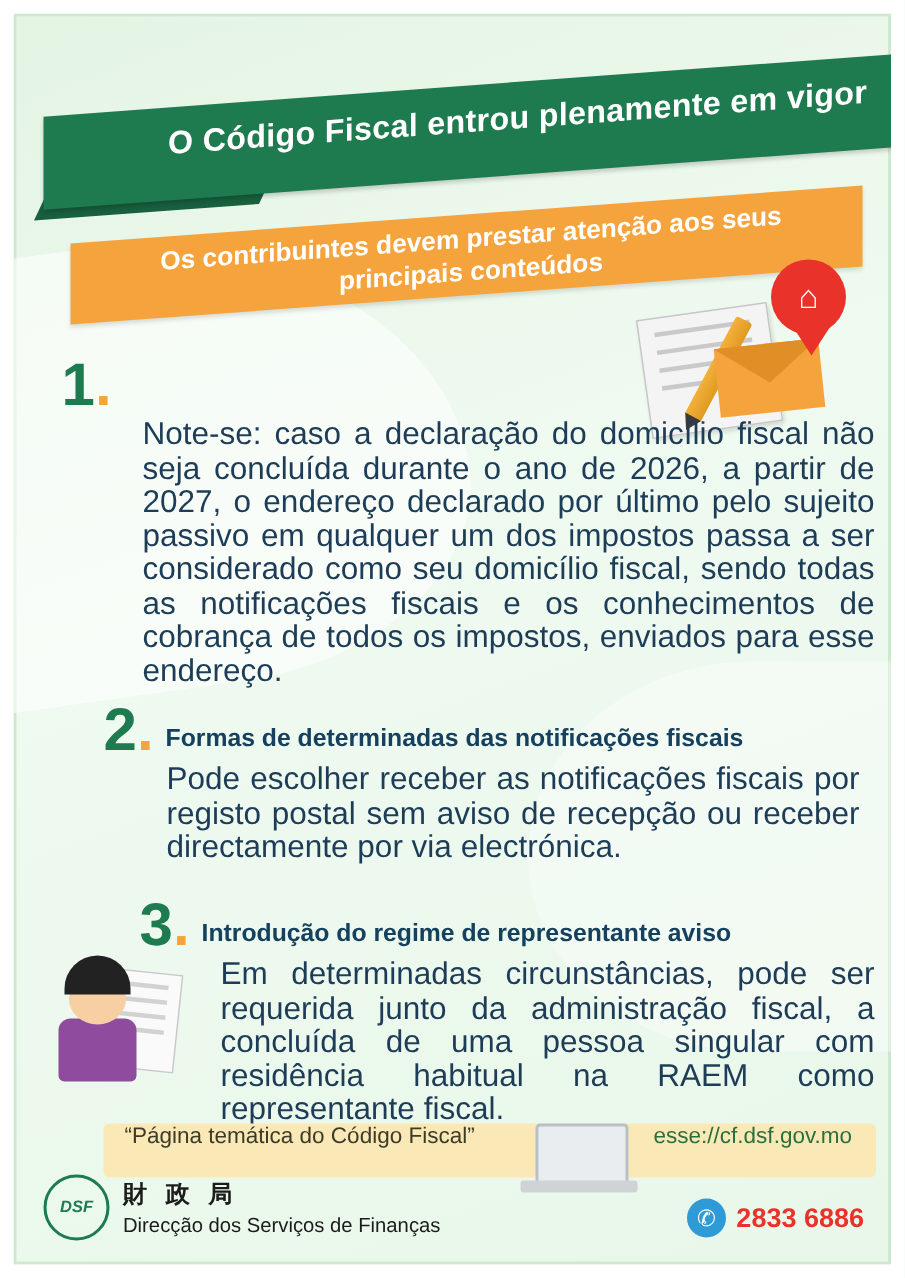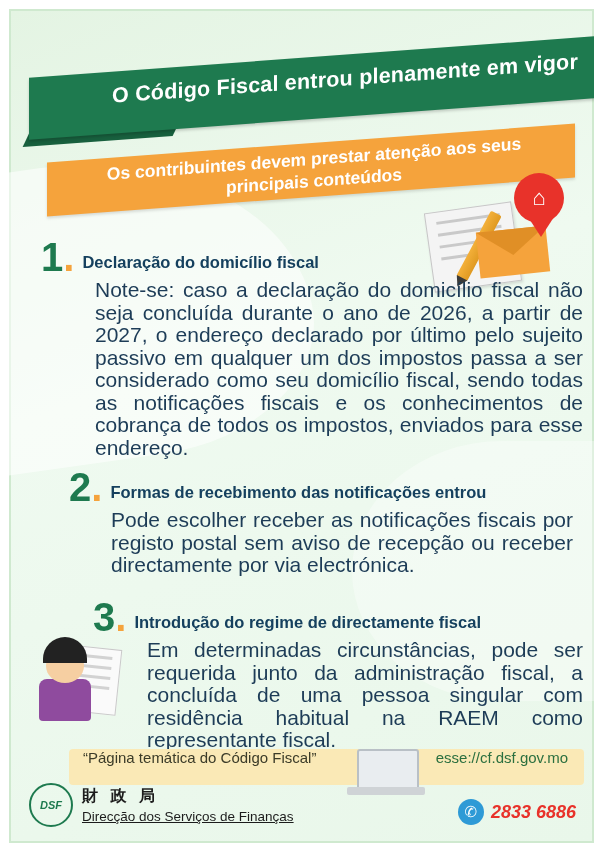--- a/index.html
+++ b/index.html
@@ -208,21 +208,20 @@
   .footer-cn {
     font-size: 16px;
     font-weight: bold;
     color: #1c1c1c;
     letter-spacing: 4px;
   }
   .footer-pt {
     font-size: 13.5px;
     color: #1c1c1c;
     margin-top: 2px;
-    text-decoration: underline;
   }
   .phone-wrap {
     position: absolute;
     right: 16px;
     bottom: 16px;
     display: flex;
     align-items: center;
     gap: 7px;
   }
   .phone-circle {
@@ -230,21 +229,20 @@
     border-radius: 50%;
     background: #2e9ad6;
     color: #fff;
     display: flex; align-items: center; justify-content: center;
     font-size: 15px;
   }
   .phone-num {
     font-size: 18px;
     font-weight: bold;
     color: #e8322a;
-    font-style: italic;
   }
 
   
   .doc-art {
     position: absolute;
     left: 418px;
     top: 196px;
     width: 86px;
     height: 78px;
     background: #f4f4f4;
@@ -396,37 +394,36 @@
     <div class="pin-art">
       <div class="pin-head">
         <span class="home-glyph">⌂</span>
       </div>
       <div class="pin-tip"></div>
     </div>
 
     <div class="section" id="sec1">
       <div class="sec-head">
         <div class="num"><span>1</span><span class="dot">.</span></div>
-        <div class="sec-title">Declaração do domicílio fiscal</div>
       </div>
       <div class="body-text">Note-se: caso a declaração do domicílio fiscal não seja concluída durante o ano de 2026, a partir de 2027, o endereço declarado por último pelo sujeito passivo em qualquer um dos impostos passa a ser considerado como seu domicílio fiscal, sendo todas as notificações fiscais e os conhecimentos de cobrança de todos os impostos, enviados para esse endereço.</div>
     </div>
 
     <div class="section" id="sec2">
       <div class="sec-head">
         <div class="num"><span>2</span><span class="dot">.</span></div>
-        <div class="sec-title">Formas de recebimento das notificações entrou</div>
+        <div class="sec-title">Formas de determinadas das notificações fiscais</div>
       </div>
       <div class="body-text">Pode escolher receber as notificações fiscais por registo postal sem aviso de recepção ou receber directamente por via electrónica.</div>
     </div>
 
     <div class="section" id="sec3">
       <div class="sec-head">
         <div class="num"><span>3</span><span class="dot">.</span></div>
-        <div class="sec-title">Introdução do regime de directamente fiscal</div>
+        <div class="sec-title">Introdução do regime de representante aviso</div>
       </div>
       <div class="body-text">Em determinadas circunstâncias, pode ser requerida junto da administração fiscal, a concluída de uma pessoa singular com residência habitual na RAEM como representante fiscal.</div>
     </div>
 
     <div class="kid-paper">
       <div class="line"></div>
       <div class="line"></div>
       <div class="line"></div>
       <div class="line"></div>
     </div>

